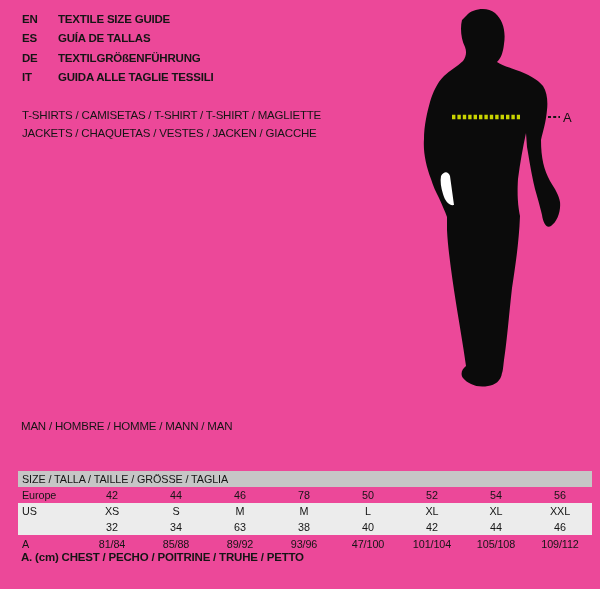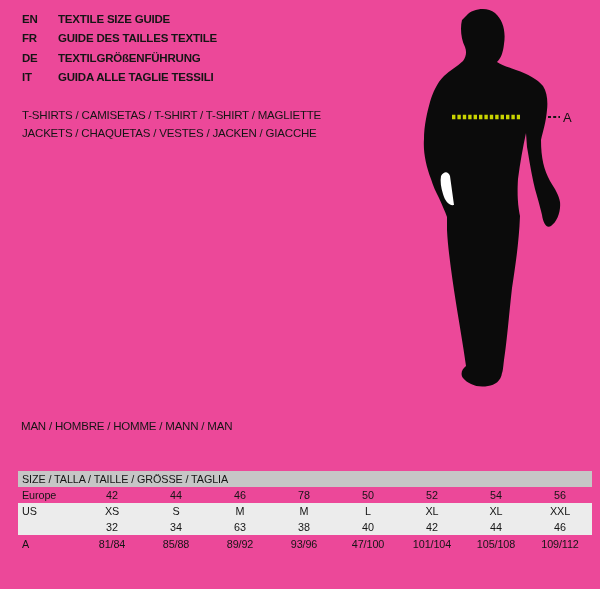--- a/index.html
+++ b/index.html
@@ -48,21 +48,21 @@
 </head>
 <body>
 
 <div class="canvas">
 
   <div class="lang-list">
     <div class="lang-row">
       <span class="lang-code">EN</span><span>TEXTILE SIZE GUIDE</span>
     </div>
     <div class="lang-row">
-      <span class="lang-code">FR</span><span>GUIDE DES TAILLES TEXTILE</span>
+      <span class="lang-code">ES</span><span>GUÍA DE TALLAS</span>
     </div>
     <div class="lang-row">
       <span class="lang-code">DE</span><span>TEXTILGRÖßENFÜHRUNG</span>
     </div>
     <div class="lang-row">
       <span class="lang-code">IT</span><span>GUIDA ALLE TAGLIE TESSILI</span>
     </div>
   </div>
 
   <div class="category">
@@ -168,14 +168,15 @@
       <div class="t-cell">85/88</div>
       <div class="t-cell">89/92</div>
       <div class="t-cell">93/96</div>
       <div class="t-cell">47/100</div>
       <div class="t-cell">101/104</div>
       <div class="t-cell">105/108</div>
       <div class="t-cell">109/112</div>
     </div>
   </div>
 
+  <div class="footnote">A. (cm) CHEST / PECHO / POITRINE / TRUHE / PETTO</div>
 
 </div>
 
 </body></html>

